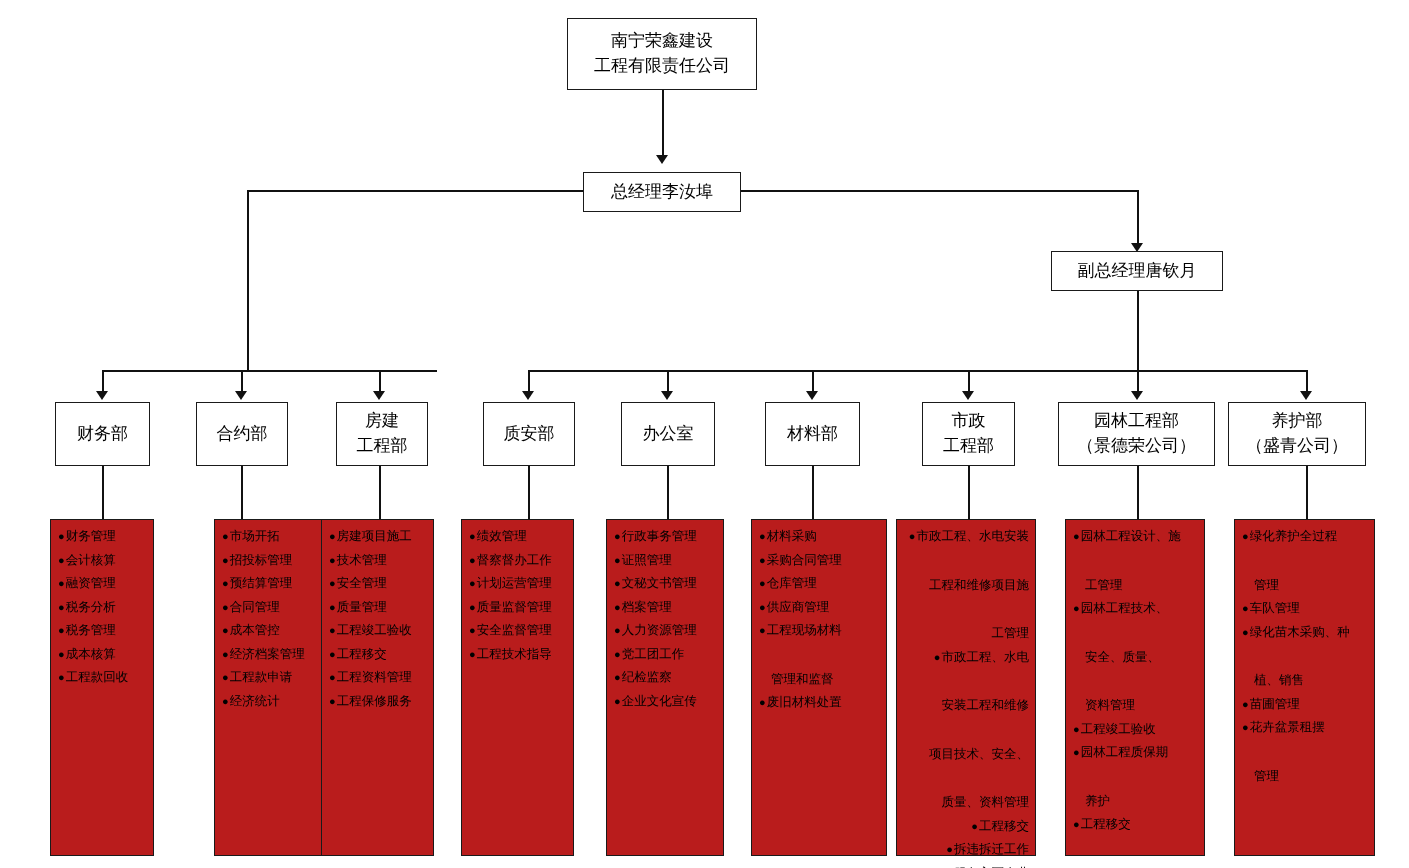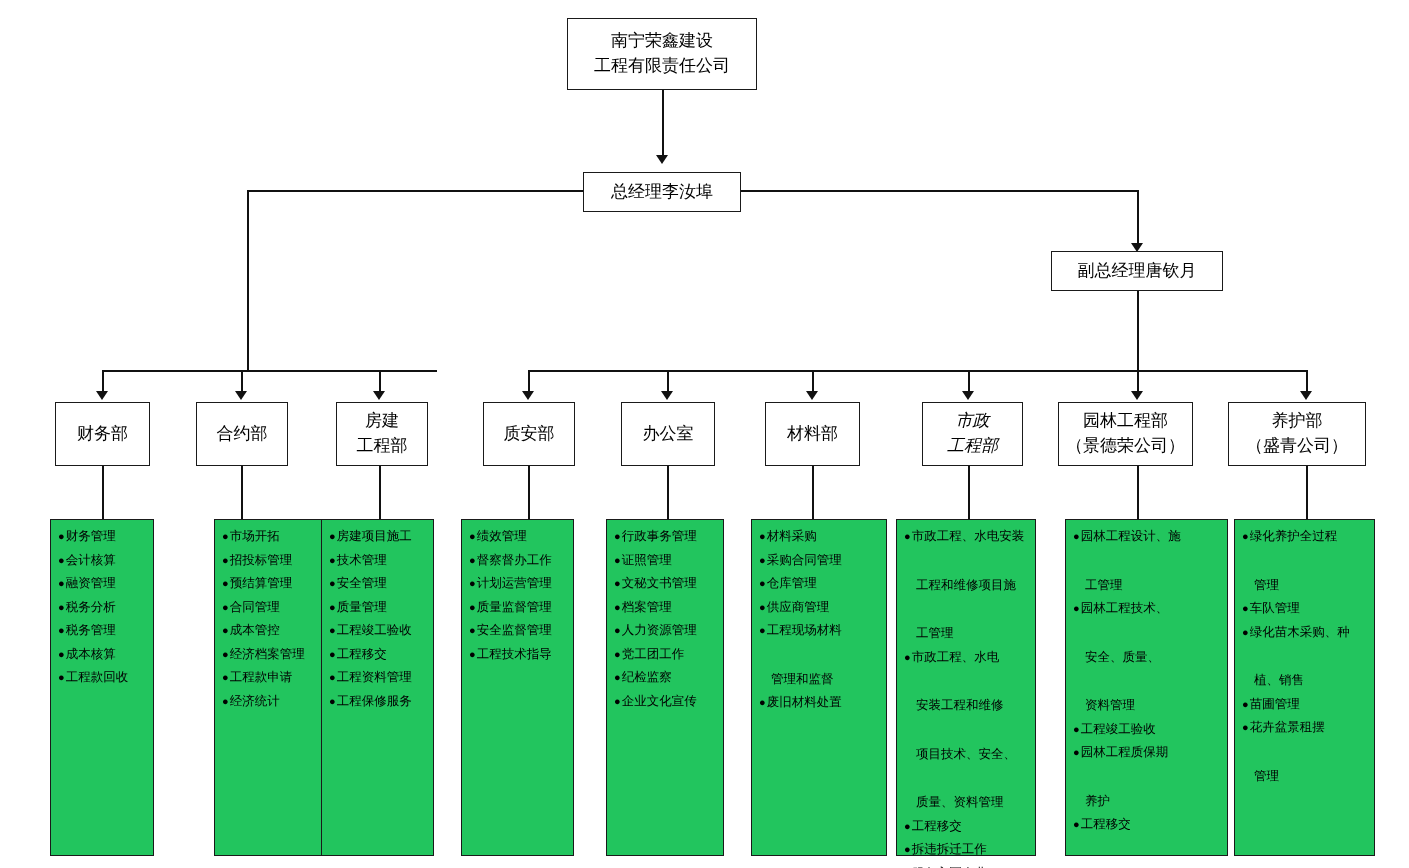--- a/index.html
+++ b/index.html
@@ -36,21 +36,21 @@
   .node.root      { font-size: 17px; }
   .node.manager   { font-size: 17px; }
   .node.deputy    { font-size: 17px; }
   .node.dept      { font-size: 17px; }
 
   
   .detail {
     position: absolute;
     box-sizing: border-box;
     border: 1.5px solid #1a1a1a;
-    background: #22c55e;
+    background: #b91c1c;
     padding: 10px 6px 8px 7px;
     z-index: 3;
   }
   .detail-item {
     display: block;
     font-size: 12.5px;
     color: #000000;
     line-height: 1.0;
     margin-bottom: 11px;
     position: relative;
@@ -161,25 +161,25 @@
   </div>
   <div class="node dept" style="left:483px; top:402px; width:92px; height:64px;">
     <span class="node-line">质安部</span>
   </div>
   <div class="node dept" style="left:621px; top:402px; width:94px; height:64px;">
     <span class="node-line">办公室</span>
   </div>
   <div class="node dept" style="left:765px; top:402px; width:95px; height:64px;">
     <span class="node-line">材料部</span>
   </div>
-  <div class="node dept" style="left:922px; top:402px; width:101px; height:64px;font-style:italic;">
+  <div class="node dept" style="left:922px; top:402px; width:93px; height:64px;">
     <span class="node-line">市政</span>
     <span class="node-line">工程部</span>
   </div>
-  <div class="node dept" style="left:1058px; top:402px; width:135px; height:64px;">
+  <div class="node dept" style="left:1058px; top:402px; width:157px; height:64px;">
     <span class="node-line">园林工程部</span>
     <span class="node-line">（景德荣公司）</span>
   </div>
   <div class="node dept" style="left:1228px; top:402px; width:138px; height:64px;">
     <span class="node-line">养护部</span>
     <span class="node-line">（盛青公司）</span>
   </div>
 
   <div class="detail" style="left:50px; top:519px; width:104px; height:337px;">
     <span class="detail-item">
@@ -322,21 +322,21 @@
       </span>
     <span class="detail-item">
       <span class="ditem-line"><span class="bullet">●</span><span>工程现场材料</span></span>
       <span class="ditem-line cont">管理和监督</span>
     </span>
     <span class="detail-item">
         <span class="ditem-line"><span class="bullet">●</span><span>废旧材料处置</span></span>
       </span>
   </div>
 
-  <div class="detail" style="left:896px; top:519px; width:140px; height:337px;">
+  <div class="detail" style="left:896px; top:519px; width:140px; height:337px;text-align:right;">
     <span class="detail-item">
       <span class="ditem-line"><span class="bullet">●</span><span>市政工程、水电安装</span></span>
       <span class="ditem-line cont">工程和维修项目施</span>
       <span class="ditem-line cont">工管理</span>
     </span>
     <span class="detail-item">
       <span class="ditem-line"><span class="bullet">●</span><span>市政工程、水电</span></span>
       <span class="ditem-line cont">安装工程和维修</span>
       <span class="ditem-line cont">项目技术、安全、</span>
       <span class="ditem-line cont">质量、资料管理</span>
@@ -349,21 +349,21 @@
       </span>
     <span class="detail-item">
         <span class="ditem-line"><span class="bullet">●</span><span>服务入区企业</span></span>
       </span>
     <span class="detail-item">
       <span class="ditem-line"><span class="bullet">●</span><span>“数字城管”案件处</span></span>
       <span class="ditem-line cont">理</span>
     </span>
   </div>
 
-  <div class="detail" style="left:1065px; top:519px; width:163px; height:337px;">
+  <div class="detail" style="left:1065px; top:519px; width:140px; height:337px;">
     <span class="detail-item">
       <span class="ditem-line"><span class="bullet">●</span><span>园林工程设计、施</span></span>
       <span class="ditem-line cont">工管理</span>
     </span>
     <span class="detail-item">
       <span class="ditem-line"><span class="bullet">●</span><span>园林工程技术、</span></span>
       <span class="ditem-line cont">安全、质量、</span>
       <span class="ditem-line cont">资料管理</span>
     </span>
     <span class="detail-item">

